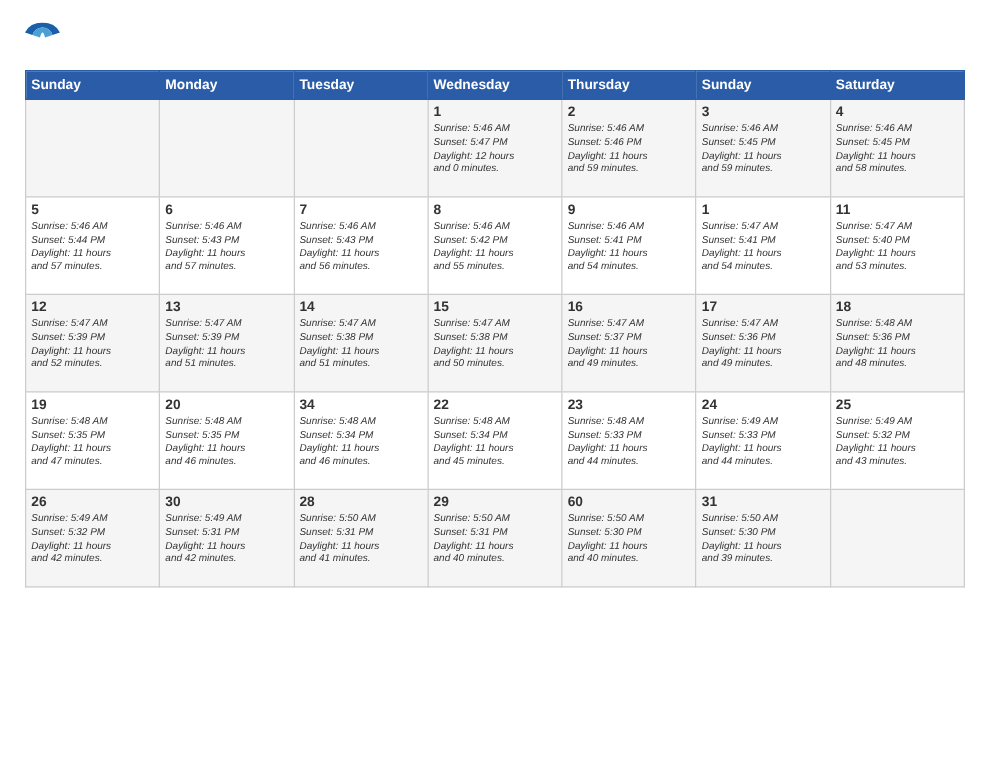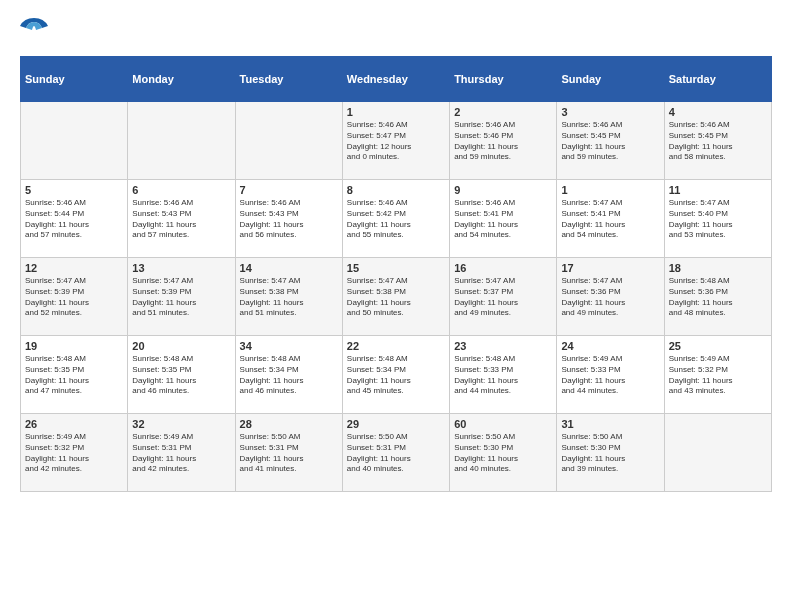--- a/index.html
+++ b/index.html
@@ -55,21 +55,21 @@
     table {
       width: 100%;
       border-collapse: collapse;
       table-layout: fixed;
     }
     thead tr th {
       background: #2a5ca8;
       color: #fff;
       font-size: 11px;
       font-weight: bold;
-      padding: 16px 4px;
+      padding: 5px 4px;
       text-align: left;
       border: 1px solid #2a5ca8;
     }
     tbody tr td {
       border: 1px solid #ccc;
       vertical-align: top;
       padding: 4px 4px 3px 4px;
       font-size: 8.5px;
       color: #333;
       background: #fff;
@@ -82,20 +82,21 @@
       font-size: 11px;
       font-weight: bold;
       color: #333;
       display: block;
       margin-bottom: 2px;
     }
     .cell-text {
       font-size: 8px;
       line-height: 1.35;
       color: #333;
+      font-style: italic;
     }
   </style>
 </head>
 <body>
 
 <div class="page">
   <div class="header">
     <div class="logo">
       <svg class="logo-icon" viewBox="0 0 28 28">
         <rect x="0" y="0" width="28" height="28" fill="none"></rect>
@@ -314,21 +315,21 @@
         </tr>
         <tr>
           <td>
             <span class="day-num">26</span>
             <div class="cell-text" style="white-space: pre-line;">Sunrise: 5:49 AM
 Sunset: 5:32 PM
 Daylight: 11 hours
 and 42 minutes.</div>
           </td>
           <td>
-            <span class="day-num">32</span>
+            <span class="day-num">30</span>
             <div class="cell-text" style="white-space: pre-line;">Sunrise: 5:49 AM
 Sunset: 5:31 PM
 Daylight: 11 hours
 and 42 minutes.</div>
           </td>
           <td>
             <span class="day-num">28</span>
             <div class="cell-text" style="white-space: pre-line;">Sunrise: 5:50 AM
 Sunset: 5:31 PM
 Daylight: 11 hours

